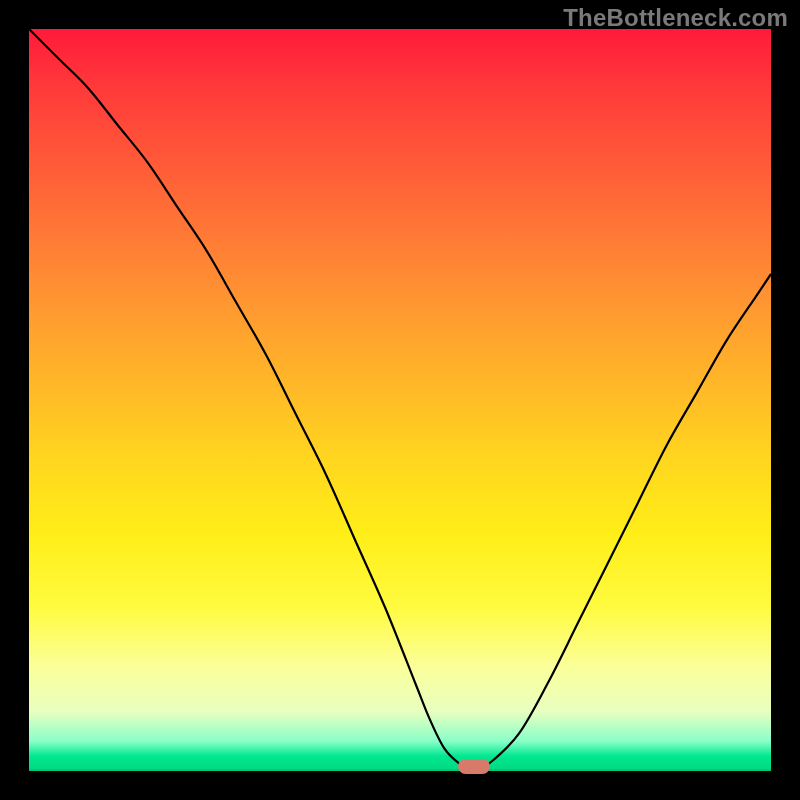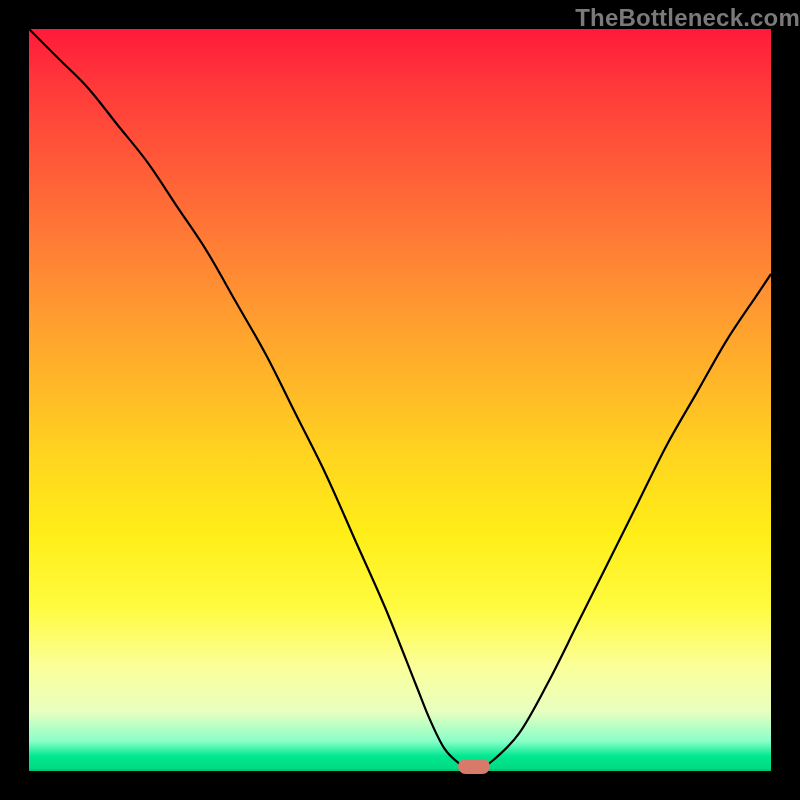--- a/index.html
+++ b/index.html
@@ -29,21 +29,21 @@
       #fbff9a 86%,
       #e8ffc0 92%,
       #88ffc8 96%,
       #00e890 98%,
       #00d880 100%
     );
   }
   .watermark {
     position: absolute;
     top: 4px;
-    right: 0;
+    right: 12px;
     font-family: Arial, Helvetica, sans-serif;
     font-size: 24px;
     font-weight: bold;
     color: #7a7a7a;
     letter-spacing: 0.2px;
     user-select: none;
   }
   svg.curve {
     position: absolute;
     left: 0;

